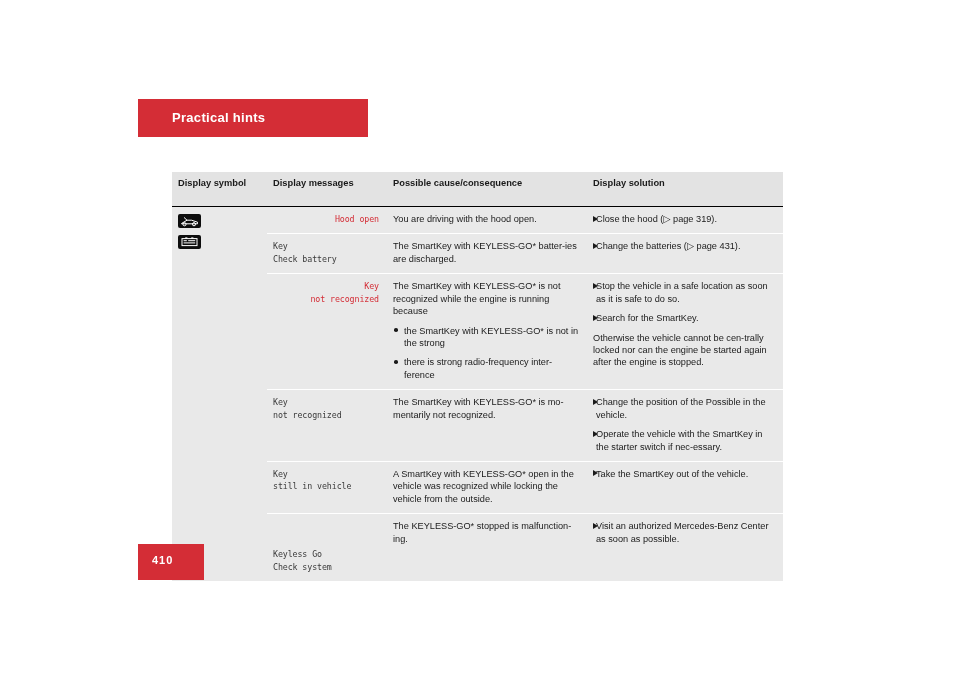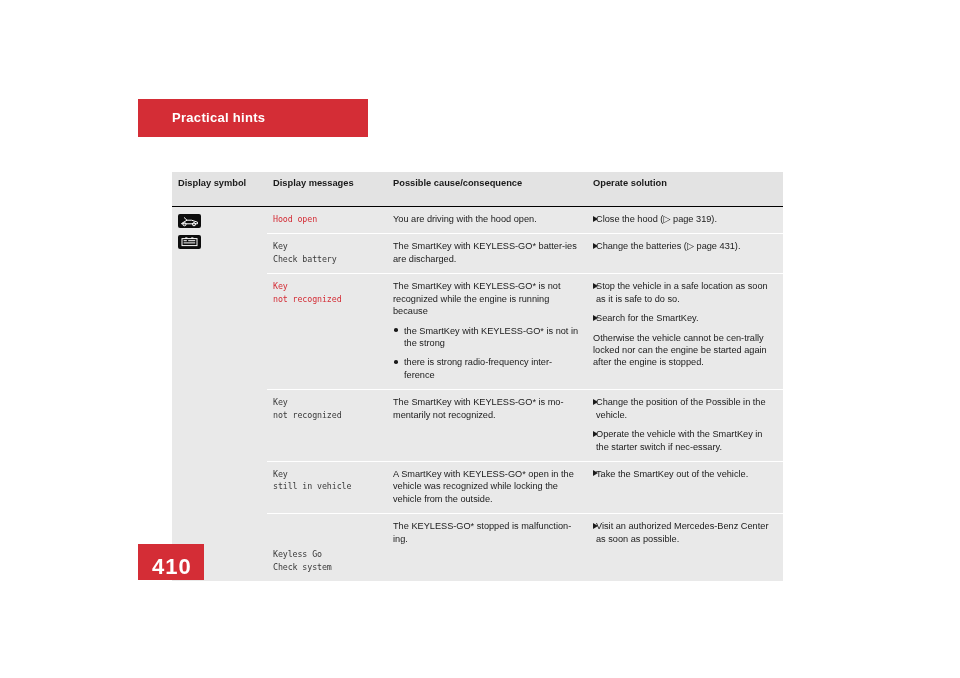--- a/index.html
+++ b/index.html
@@ -46,21 +46,21 @@
     top: 544px;
     width: 66px;
     height: 36px;
     background: #d42d36;
   }
   .pagenum-box span {
     position: absolute;
     left: 14px;
     top: 10px;
     color: #ffffff;
-    font-size: 22px;
+    font-size: 11px;
     font-weight: bold;
     letter-spacing: 1px;
   }
   
   .table {
     position: absolute;
     left: 172px;
     top: 172px;
     width: 611px;
     border-collapse: collapse;
@@ -98,21 +98,21 @@
     padding-left: 6px;
   }
   .table td.no-border { border-bottom: 0; }
 
   .msg {
     font-family: "DejaVu Sans Mono", monospace;
     font-size: 8.3px;
     letter-spacing: -0.1px;
     line-height: 1.5;
   }
-  .msg.red { color: #d42d36; }
+  .msg.red { color: #d42d36; text-align: right; }
   .msg.dark { color: #3a3a3a; }
 
   .sol-item {
     position: relative;
     padding-left: 3px;
     margin-bottom: 7px;
   }
   .sol-item:last-child { margin-bottom: 0; }
   .tri {
     position: absolute;
@@ -177,21 +177,21 @@
       <col class="c1">
         <col class="c2">
         <col class="c3">
         <col class="c4">
     </colgroup>
     <thead>
       <tr>
         <th>Display symbol</th>
         <th>Display messages</th>
         <th>Possible cause/consequence</th>
-        <th>Operate solution</th>
+        <th>Display solution</th>
       </tr>
     </thead>
     <tbody>
 
       <tr>
         <td class="sym" rowspan="6">
           <div style="margin-top:2px;">
             <span class="icon-box icon-hood">
               <svg width="23" height="14" viewBox="0 0 23 14">
                 <path d="M3.5 9.5 L9 6.2 L13.5 6.2 L19.5 8.2 L19.5 9.8 L3.5 9.8 Z" fill="none" stroke="#ffffff" stroke-width="1"></path>

